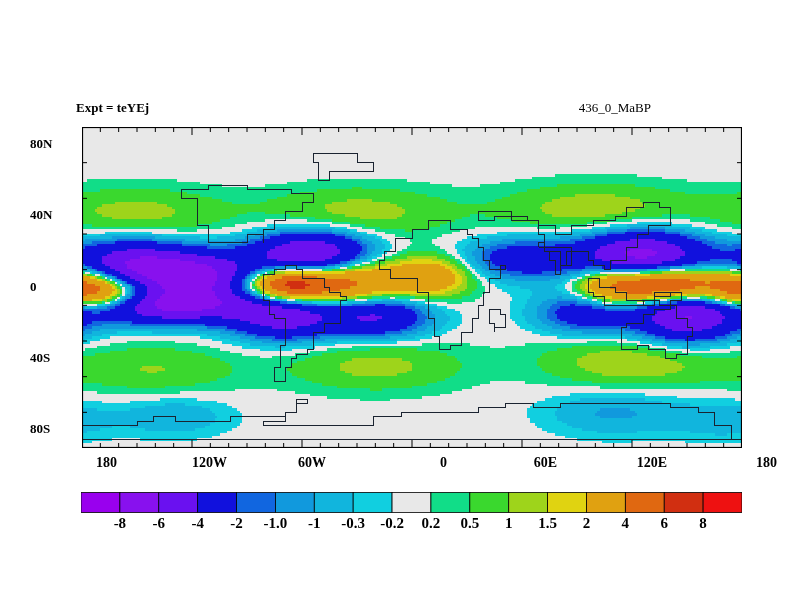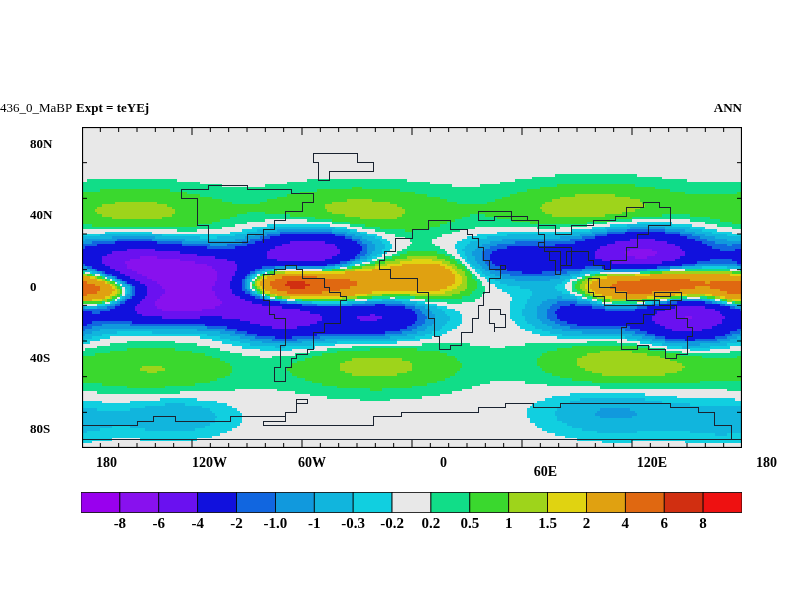--- a/index.html
+++ b/index.html
@@ -5,21 +5,21 @@
   html,body{margin:0;padding:0;background:#ffffff;}
   body{width:800px;height:600px;overflow:hidden;
        font-family:"Liberation Serif","DejaVu Serif",serif;color:#000;}
   #root{position:relative;width:800px;height:600px;}
 
   #title{position:absolute;left:0;top:60px;width:800px;text-align:center;
          font-size:23px;letter-spacing:0.2px;}
 
   .subrow{position:absolute;top:100px;font-size:13px;font-weight:bold;text-align:center;}
   #expt{left:76px;}
-  #center-id{left:0;width:644px;text-align:left;font-weight:normal;font-size:13px;}
+  #center-id{left:0;width:644px;text-align:right;font-weight:normal;font-size:13px;padding-left:7px;}
   #ann{left:0;width:800px;text-align:right;padding-right:58px;box-sizing:border-box;}
 
   #plotwrap{position:absolute;left:82px;top:127px;width:660px;height:321px;}
   #plot{display:block;}
   .frame{fill:none;stroke:#000;stroke-width:1.2;}
 
   .ylab{position:absolute;font-size:13px;font-weight:bold;
         width:42px;left:30px;}
   .xlab{position:absolute;font-size:14px;font-weight:bold;text-align:right;
         width:70px;top:455px;}
@@ -30,21 +30,20 @@
          width:46px;top:515px;}
 </style>
 </head>
 <body>
 
 <div id="root">
 
 
   <div class="subrow" id="expt">Expt = teYEj</div>
   <div class="subrow" id="center-id">436_0_MaBP</div>
-  <div class="subrow" id="ann">ANN</div>
 
   <div id="plotwrap">
     <svg id="plot" width="660" height="321" viewBox="0 0 660 321">
         <rect x="0" y="0" width="660" height="321" fill="#e8e8e8"></rect>
         <g shape-rendering="crispEdges">
           <rect x="472.50" y="47.28" width="82.85" height="2.84" fill="#11dd88"></rect>
           <rect x="450.00" y="49.77" width="130.35" height="2.84" fill="#11dd88"></rect>
           <rect x="5.00" y="52.26" width="90.35" height="2.84" fill="#11dd88"></rect>
           <rect x="225.00" y="52.26" width="100.35" height="2.84" fill="#11dd88"></rect>
           <rect x="432.50" y="52.26" width="172.85" height="2.84" fill="#11dd88"></rect>
@@ -1804,21 +1803,21 @@
       <div class="ylab" style="top: 207.167px;">40N</div>
       <div class="ylab" style="top: 278.5px;">0</div>
       <div class="ylab" style="top: 349.833px;">40S</div>
       <div class="ylab" style="top: 421.167px;">80S</div>
     </div>
   <div id="xlabels">
       <div class="xlab" style="left: 47px;">180</div>
       <div class="xlab" style="left: 157px;">120W</div>
       <div class="xlab" style="left: 256px;">60W</div>
       <div class="xlab" style="left: 377px;">0</div>
-      <div class="xlab" style="left: 487px; margin-top: 9px;">60E</div>
+      <div class="xlab" style="left: 487px;">60E</div>
       <div class="xlab" style="left: 597px;">120E</div>
       <div class="xlab" style="left: 707px;">180</div>
     </div>
 
   <div id="cbwrap">
     <svg id="cbar" width="661" height="21" viewBox="0 0 661 21">
         <rect x="0.00" y="0.5" width="38.88" height="20" fill="#9900ee" stroke="#000" stroke-width="0.8"></rect>
         <rect x="38.88" y="0.5" width="38.88" height="20" fill="#8811ee" stroke="#000" stroke-width="0.8"></rect>
         <rect x="77.76" y="0.5" width="38.88" height="20" fill="#6a11f0" stroke="#000" stroke-width="0.8"></rect>
         <rect x="116.65" y="0.5" width="38.88" height="20" fill="#1111dd" stroke="#000" stroke-width="0.8"></rect>

